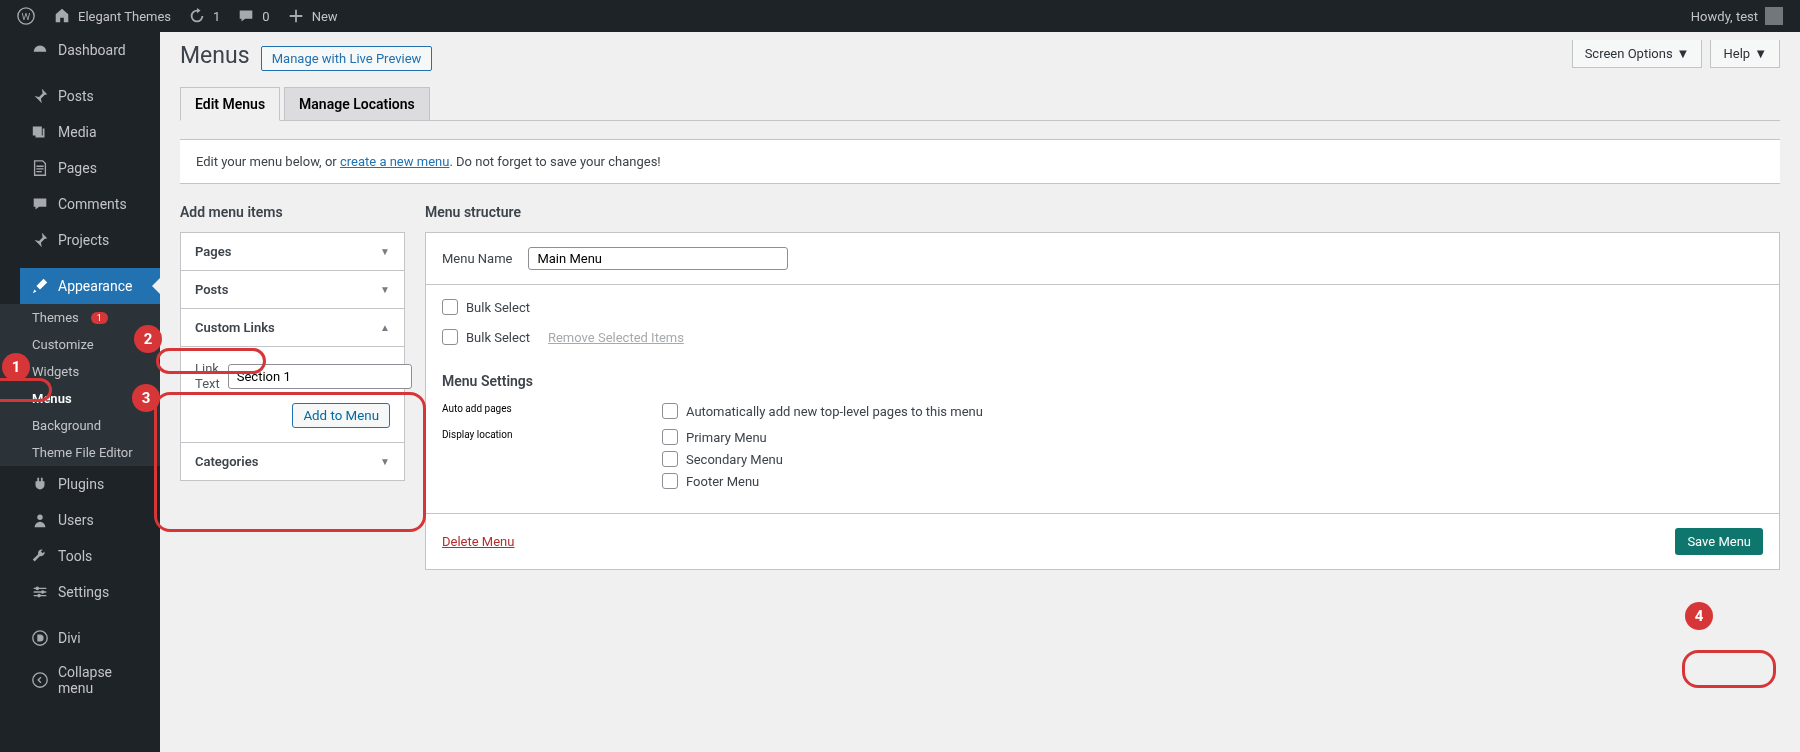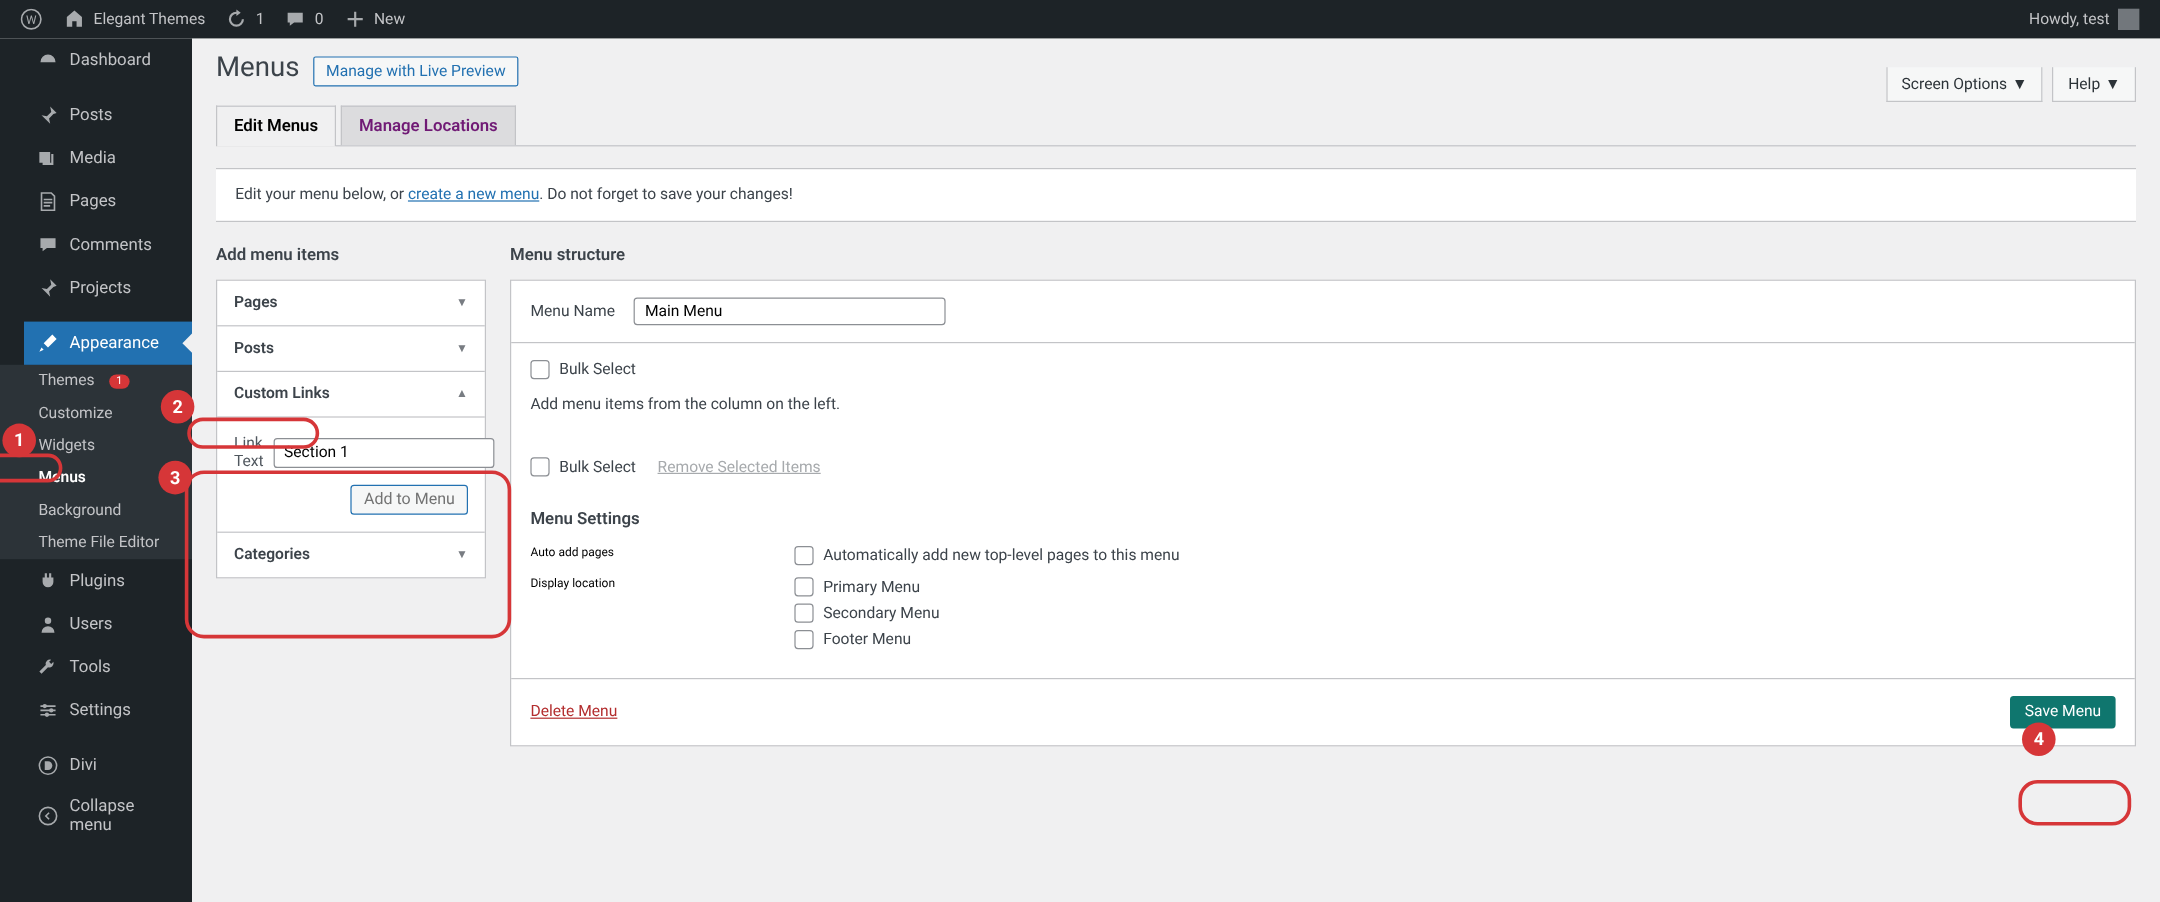--- a/index.html
+++ b/index.html
@@ -17,27 +17,27 @@
 .sidebar a.current .sic { fill: #fff; }
 .sidebar .sic { width: 20px; height: 20px; display: flex; align-items: center; justify-content: center; fill: #a7aaad; flex-shrink: 0; }
 .sidebar .submenu { background: #2c3338; }
 .sidebar .submenu a { padding: 6px 12px; font-size: 13px; color: #c3c4c7; }
 .sidebar .submenu a.subcurrent { color: #fff; font-weight: 600; }
 .sidebar .badge { background: #d63638; color: #fff; border-radius: 9px; font-size: 9px; padding: 1px 6px; margin-left: 4px; }
 .sidebar .arrow-out { border: 8px solid transparent; border-right-color: #f0f0f1; position: absolute; right: 0; top: 50%; transform: translateY(-50%); }
 .sidebar a.current { position: relative; }
 
 .content { flex: 1; padding: 10px 20px 20px 20px; position: relative; }
-.top-buttons { position: absolute; right: 20px; top: 24px; display: flex; gap: 8px; }
+.top-buttons { position: absolute; right: 20px; top: 8px; display: flex; gap: 8px; }
 .top-buttons .btn { background: #f6f7f7; border: 1px solid #c3c4c7; border-top: 0; padding: 6px 12px; font-size: 13px; cursor: pointer; color: #2c3338; display: flex; align-items: center; gap: 4px; }
 h1 { font-size: 23px; font-weight: 400; display: inline-block; margin-right: 8px; }
 .page-title-action { display: inline-block; border: 1px solid #2271b1; background: #f6f7f7; padding: 4px 10px; font-size: 13px; color: #2271b1; cursor: pointer; border-radius: 2px; }
 
 .nav-tab-wrapper { margin-top: 16px; border-bottom: 1px solid #c3c4c7; }
-.nav-tab { display: inline-block; padding: 8px 14px; background: #dcdcde; border: 1px solid #c3c4c7; border-bottom: none; font-size: 14px; font-weight: 600; color: #701a75; cursor: pointer; margin-right: 4px; }
+.nav-tab { display: inline-block; padding: 8px 14px; background: #dcdcde; border: 1px solid #c3c4c7; border-bottom: none; font-size: 14px; font-weight: 600; color: #000000; cursor: pointer; margin-right: 4px; }
 .nav-tab.active { background: #f0f0f1; border-bottom: 1px solid #f0f0f1; margin-bottom: -1px; color: #000; }
 
 .notice { border: 1px solid #c3c4c7; border-left: none; border-right: none; background: #fff; padding: 14px 16px; margin-top: 18px; font-size: 13px; }
 .notice a { color: #2271b1; text-decoration: underline; }
 
 .columns { display: flex; gap: 20px; margin-top: 20px; }
 .col-left { width: 225px; flex-shrink: 0; }
 .col-right { flex: 1; }
 
 .col-left h2, .col-right h2 { font-size: 14px; font-weight: 600; margin-bottom: 12px; }
@@ -45,21 +45,21 @@
 .accordion { border: 1px solid #c3c4c7; background: #fff; }
 .acc-head { padding: 11px 14px; display: flex; justify-content: space-between; align-items: center; cursor: pointer; border-bottom: 1px solid #c3c4c7; font-weight: 600; }
 .acc-head:last-of-type { }
 .acc-body { padding: 14px; border-bottom: 1px solid #c3c4c7; }
 .acc-caret { font-size: 10px; color: #787c82; }
 
 .form-row { display: flex; align-items: center; margin-bottom: 12px; gap: 8px; }
 .form-row label { width: 60px; font-size: 13px; color: #50575e; }
 .form-row input { flex: 1; border: 1px solid #8c8f94; padding: 4px 8px; font-size: 13px; border-radius: 3px; background: #fff; }
 .add-btn { display: flex; justify-content: flex-end; }
-.add-btn button { background: #f6f7f7; border: 1px solid #2271b1; color: #737373; padding: 4px 10px; cursor: pointer; border-radius: 3px; }
+.add-btn button { background: #f6f7f7; border: 1px solid #2271b1; color: #0369a1; padding: 4px 10px; cursor: pointer; border-radius: 3px; }
 
 .menu-box { border: 1px solid #c3c4c7; background: #fff; }
 .menu-name-bar { padding: 14px 16px; border-bottom: 1px solid #c3c4c7; display: flex; align-items: center; gap: 16px; }
 .menu-name-bar label { font-size: 13px; }
 .menu-name-bar input { border: 1px solid #8c8f94; padding: 3px 8px; font-size: 13px; width: 260px; border-radius: 3px; }
 
 .menu-content { padding: 14px 16px; }
 .bulk-row { display: flex; align-items: center; gap: 8px; margin-bottom: 14px; }
 .placeholder-txt { color: #3c434a; margin-bottom: 36px; font-size: 13px; }
 .bulk2 { display: flex; align-items: center; gap: 18px; }
@@ -339,21 +339,20 @@
         <div class="menu-box">
           <div class="menu-name-bar">
             <label>Menu Name</label>
             <input type="text" value="Main Menu" style="">
           </div>
           <div class="menu-content">
             <div class="bulk-row">
               <span class="checkbox"></span>
               <span>Bulk Select</span>
             </div>
-            <div class="placeholder-txt">Add menu items from the column on the left.</div>
             <div class="bulk2">
               <span style="display:flex;align-items:center;gap:8px">
                   <span class="checkbox"></span>
                   <span>Bulk Select</span>
                 </span>
               <span class="rm">Remove Selected Items</span>
             </div>
 
             <h3 class="settings">Menu Settings</h3>
             <div class="setting-row">

